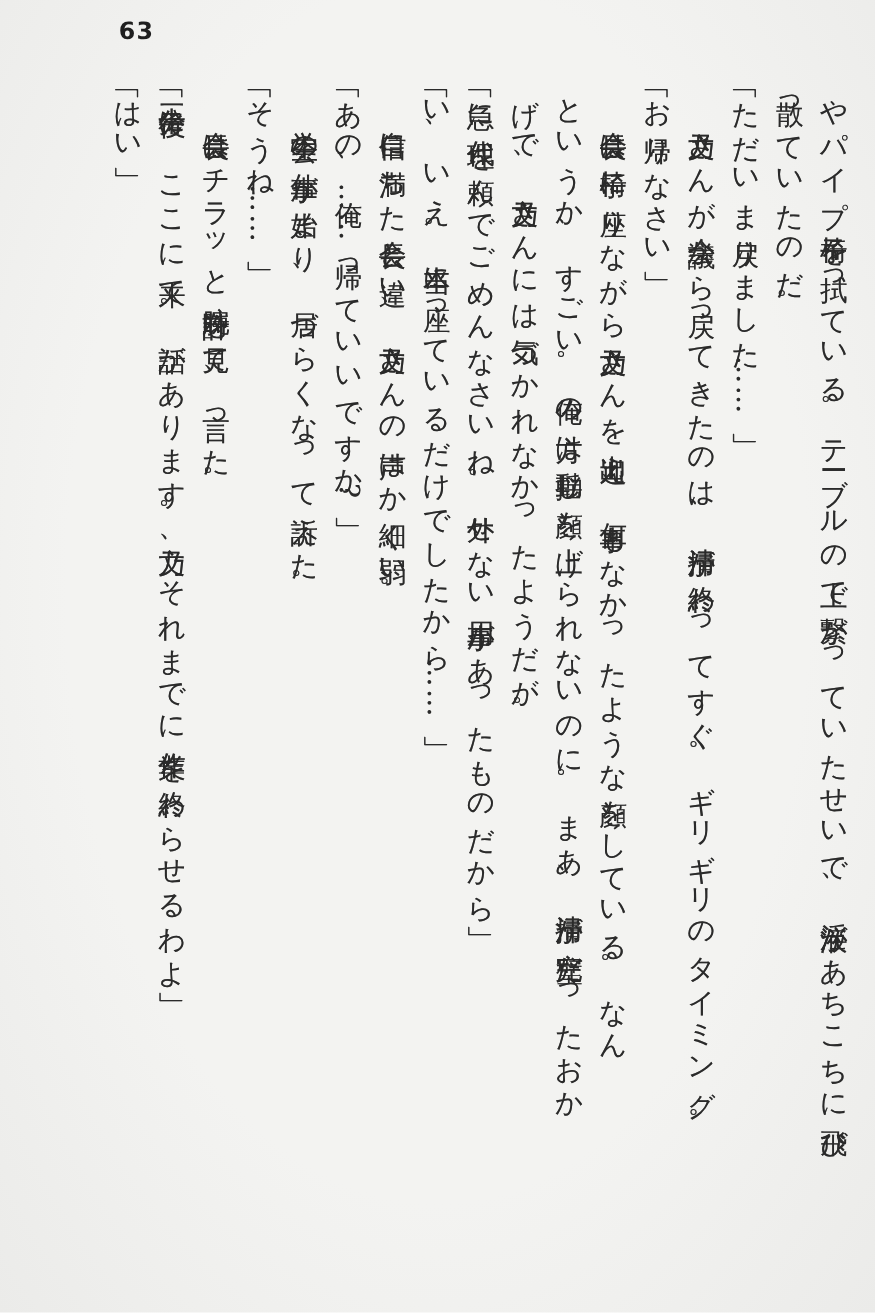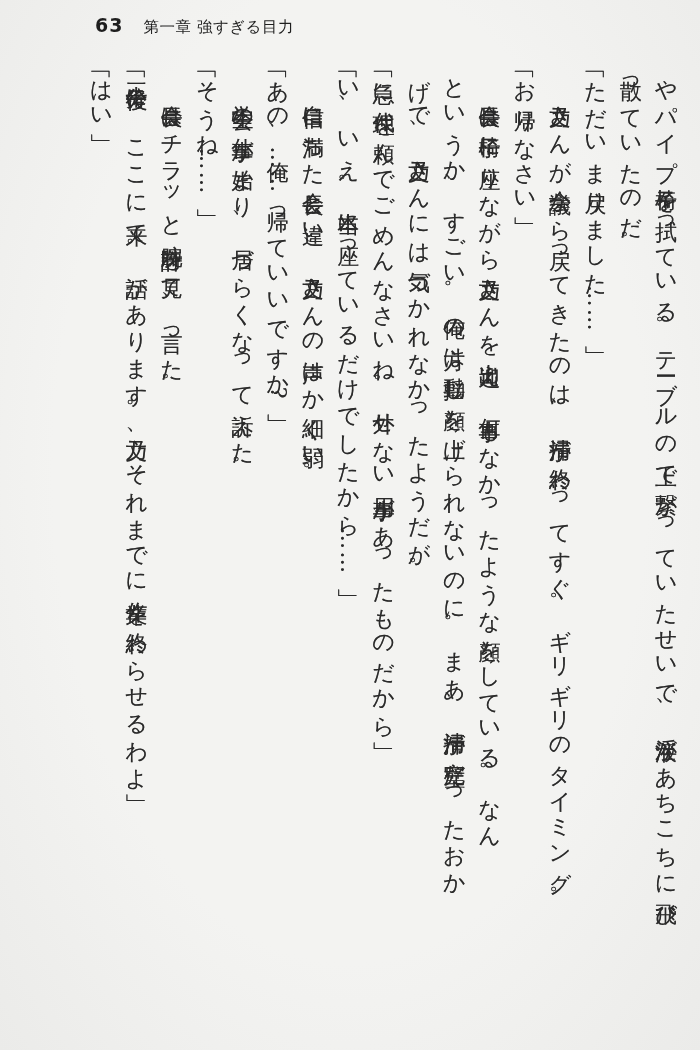--- a/index.html
+++ b/index.html
@@ -62,21 +62,20 @@
     text-indent: 24px;
   }
 </style>
 </head>
 <body>
 
 <div class="page">
 
   <div class="running-head">
     <span class="page-number">63</span>
-    <span class="chapter-title">第一章 強すぎる目力</span>
   </div>
 
   <div class="text-body">
     <div class="tline">やパイプ椅子を拭っている。テーブルの上で繋がっていたせいで、淫液があちこちに飛び</div>
     <div class="tline">散っていたのだ。</div>
     <div class="tline">「ただいま戻りました……」</div>
     <div class="tline indent">文乃さんが会議から戻ってきたのは、清掃が終わってすぐ。ギリギリのタイミング。</div>
     <div class="tline">「お帰りなさい」</div>
     <div class="tline indent">会長は椅子に座りながら文乃さんを出迎え、何事もなかったような顔をしている。なん</div>
     <div class="tline">というか、すごい。俺の方は動揺し顔を上げられないのに。まあ、清掃が完璧だったおか</div>

